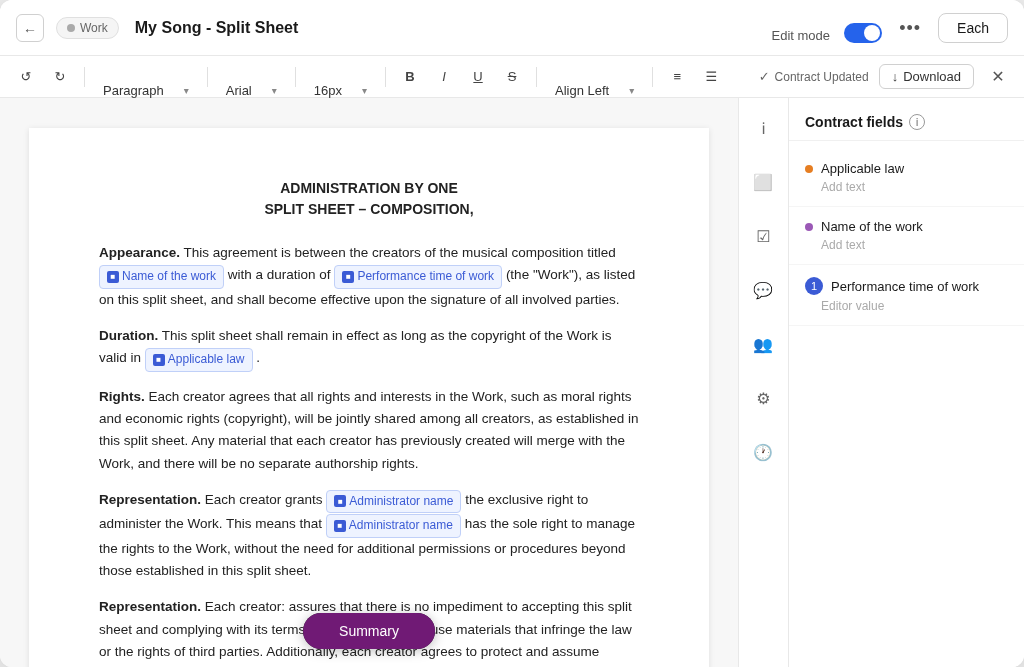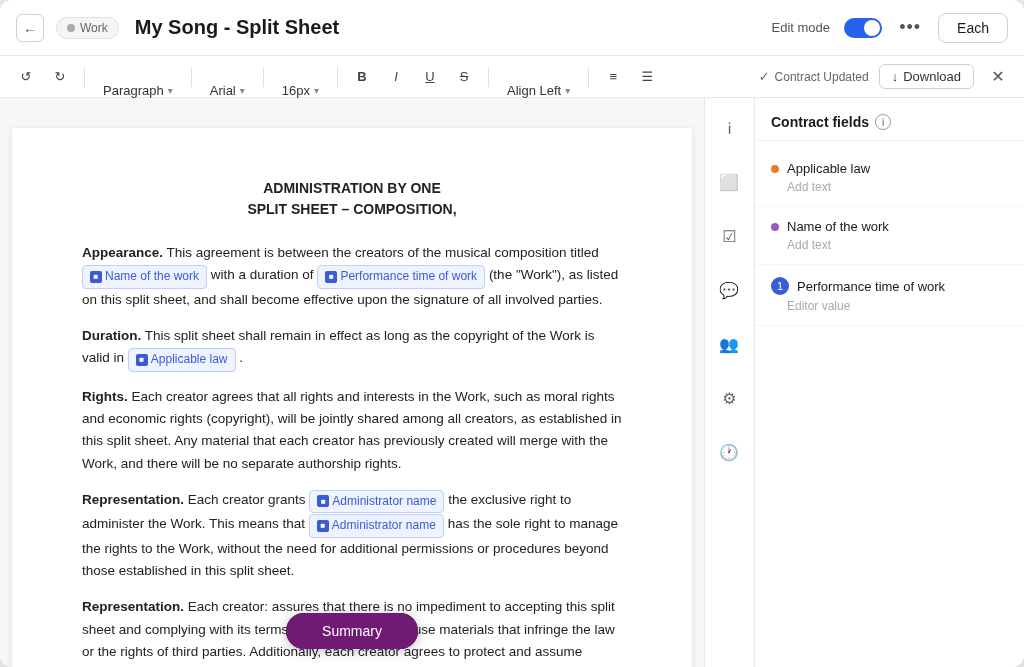--- a/index.html
+++ b/index.html
@@ -49,29 +49,29 @@
       padding: 3px 10px;
       font-size: 12px;
       color: #666;
     }
     .draft-dot {
       width: 8px; height: 8px;
       background: #aaa;
       border-radius: 50%;
     }
     .doc-title {
-      font-size: 20px;
+      font-size: 16px;
       font-weight: 600;
       color: #1a1a1a;
       margin-left: 4px;
     }
     .header-right {
       margin-left: auto;
       display: flex;
-      align-items: center;
+      align-items: flex-end;
       gap: 14px;
     }
     .edit-mode-label {
       font-size: 13px;
       color: #555;
     }
     .toggle-switch {
       width: 38px; height: 20px;
       background: #2563eb;
       border-radius: 10px;
@@ -116,21 +116,21 @@
       gap: 6px;
     }
     .toolbar-btn {
       width: 28px; height: 28px;
       display: flex; align-items: center; justify-content: center;
       border: none; background: transparent;
       cursor: pointer; border-radius: 4px; font-size: 13px; color: #444;
     }
     .toolbar-sep { width: 1px; height: 20px; background: #e0e0e0; margin: 0 4px; }
     .toolbar-dropdown {
-      display: flex; align-items: center; gap: 4px;
+      display: flex; align-items: center; gap: 20px;
       padding: 3px 8px;
       border: none; background: transparent;
       cursor: pointer; font-size: 13px; color: #333; border-radius: 4px; margin-top: 28px;
     }
     .toolbar-chevron { font-size: 10px; color: #888; }
     .toolbar-right {
       margin-left: auto;
       display: flex; align-items: center; gap: 10px;
     }
     .status-badge {
@@ -231,21 +231,21 @@
       cursor: pointer;
       font-weight: 500;
     }
     .bottom-tab.active {
       background: #701a75;
       color: #fff;
     }
 
     
     .right-panel {
-      width: 270px;
+      width: 236px;
       border-left: 1px solid #e8e8e8;
       background: #fff;
       display: flex;
       flex-direction: column;
       flex-shrink: 0;
     }
     .panel-header {
       padding: 16px 16px 10px;
       font-size: 14px;
       font-weight: 600;

